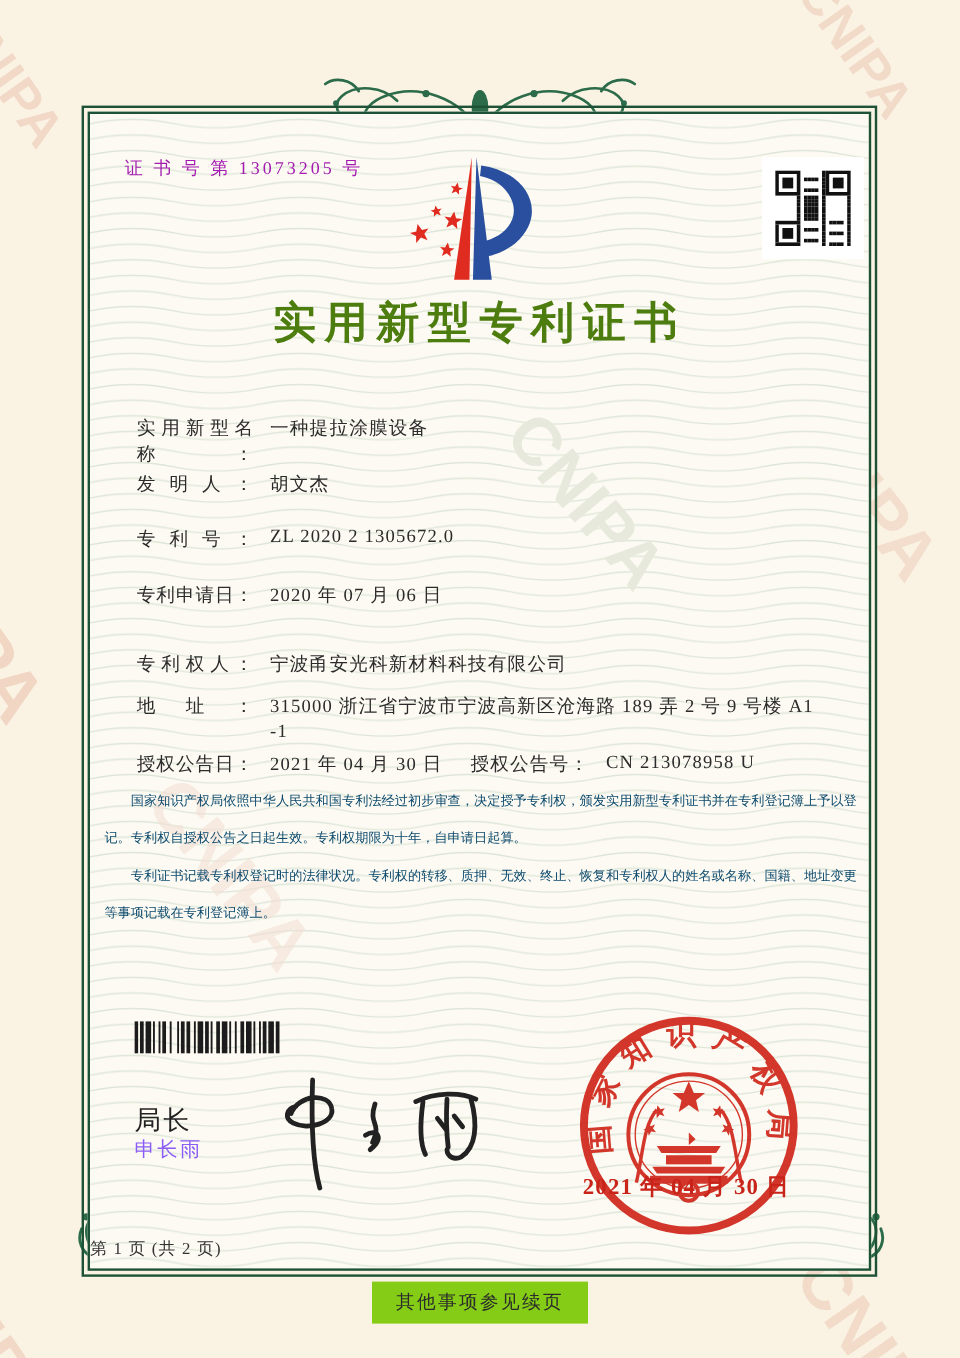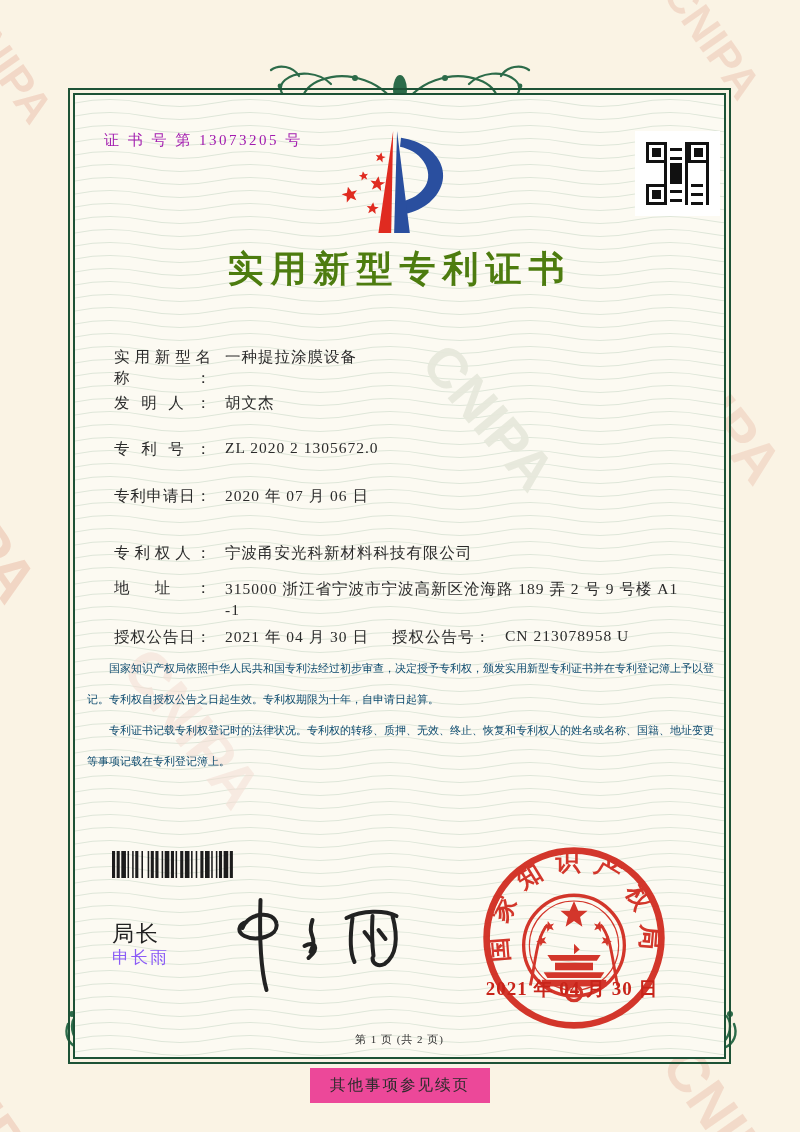--- a/index.html
+++ b/index.html
@@ -62,25 +62,25 @@
               font-size:22px; letter-spacing:2px; color:#222; font-weight:500;margin-top:14px; }
   .sig-name { position:absolute; left:37px; top:851px; font-family:"Liberation Sans","DejaVu Sans",sans-serif;
               font-size:17px; letter-spacing:2px; color:#8b5cf6; font-weight:500; }
   .sig-draw { position:absolute; left:149px; top:795px; }
 
   .seal { position:absolute; left:404px; top:748px; width:190px; height:190px; }
   .seal svg { position:absolute; left:0; top:0; opacity:.93; }
   .seal-date { position:absolute; left:0; right:4px; top:133px; text-align:center; color:#c8241a;
                font-weight:700; font-size:19px; letter-spacing:1px; white-space:nowrap; }
 
-  .footer { position:absolute; left:0; top:937px; width:100%; text-align:center;
-            font-size:11px; letter-spacing:1px; color:#333; }
+  .footer { position:absolute; left:0; top:937px; width:100%; text-align:left;
+            font-size:14px; letter-spacing:1px; color:#333; }
 
   .cont-note { position:absolute; left:50%; top:1068px; transform:translateX(-50%);
-               background:#ec4899; padding:7px 20px; font-size:15.5px; letter-spacing:2px; color:#2b2b2b;
+               background:#84cc16; padding:7px 20px; font-size:15.5px; letter-spacing:2px; color:#2b2b2b;
                white-space:nowrap; }
 </style>
 </head>
 <body>
 
 <div class="page">
 
   <div class="wm wm1">CNIPA</div>
   <div class="wm wm2">CNIPA</div>
   <div class="wm wm3">CNIPA</div>

